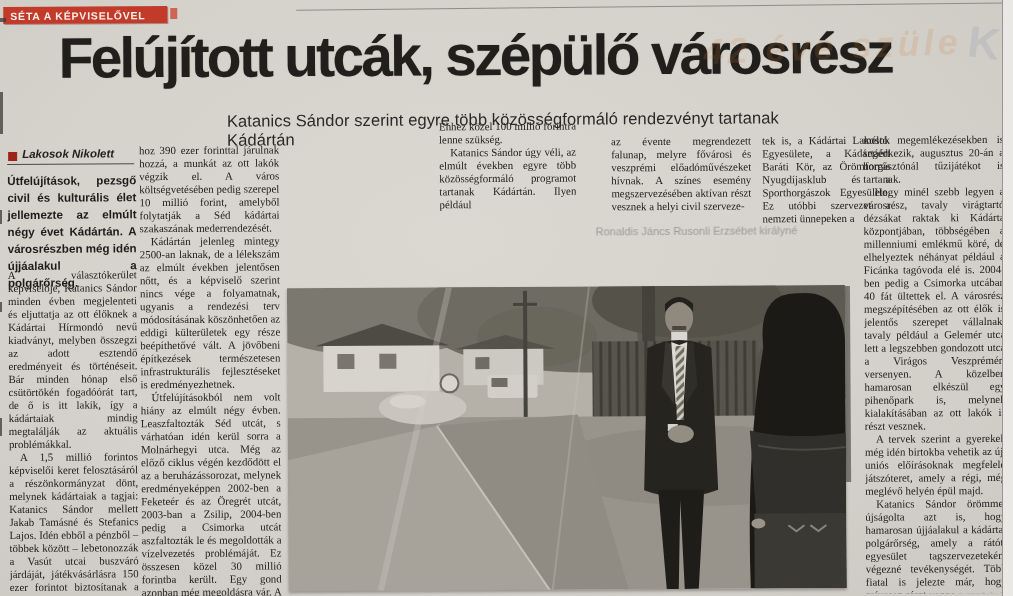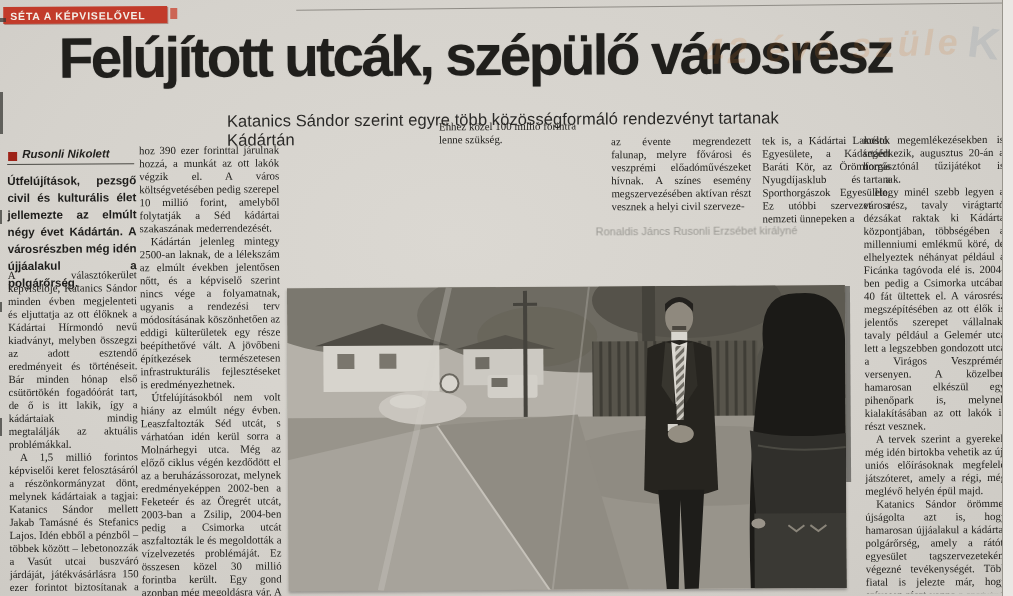--- a/index.html
+++ b/index.html
@@ -72,39 +72,40 @@
     </div>
     <div class="tag-frag"></div>
 
     <h1 class="headline" style="margin:0;">Felújított utcák, szépülő városrész</h1>
 
     <div class="bleed-head">42 éve szüle</div>
 
     <div class="subtitle">Katanics Sándor szerint egyre több közösségformáló rendezvényt tartanak Kádártán</div>
 
     <div class="byline-sq"></div>
-    <div class="byline">Rusonli Nikolett</div>
+    <div class="byline">Lakosok Nikolett</div>
     <div class="byline-rule"></div>
 
     <div class="lead">Útfelújítások, pezsgő civil és kulturális élet jellemezte az elmúlt négy évet Kádártán. A városrészben még idén újjáalakul a polgárőrség.</div>
 
     <div class="col c1">
       <p>A választókerület képviselője, Katanics Sándor minden évben megjelenteti és eljuttatja az ott élőknek a Kádártai Hírmondó nevű kiadványt, melyben összegzi az adott esztendő eredményeit és történéseit. Bár minden hónap első csütörtökén fogadóórát tart, de ő is itt lakik, így a kádártaiak mindig megtalálják az aktuális problémákkal.</p>
       <p>A 1,5 millió forintos képviselői keret felosztásáról a részönkormányzat dönt, melynek kádártaiak a tagjai: Katanics Sándor mellett Jakab Tamásné és Stefanics Lajos. Idén ebből a pénzből – többek között – lebetonozzák a Vasút utcai buszváró járdáját, játékvásárlásra 150 ezer forintot biztosítanak a Ficánka tagóvodának, 800 ezer forinttal támogatják a falunap és az augusztus 20-i rendezvény megszervezését. A Kámi utca 14.-18. előtt a csa-</p>
     </div>
 
     <div class="col c2">
       <p>hoz 390 ezer forinttal járulnak hozzá, a munkát az ott lakók végzik el. A város költségvetésében pedig szerepel 10 millió forint, amelyből folytatják a Séd kádártai szakaszának mederrendezését.</p>
       <p>Kádártán jelenleg mintegy 2500-an laknak, de a lélekszám az elmúlt években jelentősen nőtt, és a képviselő szerint nincs vége a folyamatnak, ugyanis a rendezési terv módosításának köszönhetően az eddigi külterületek egy része beépíthetővé vált. A jövőbeni építkezések természetesen infrastrukturális fejlesztéseket is eredményezhetnek.</p>
       <p>Útfelújításokból nem volt hiány az elmúlt négy évben. Leaszfaltozták Séd utcát, s várhatóan idén kerül sorra a Molnárhegyi utca. Még az előző ciklus végén kezdődött el az a beruházássorozat, melynek eredményeképpen 2002-ben a Feketeér és az Öregrét utcát, 2003-ban a Zsilip, 2004-ben pedig a Csimorka utcát aszfaltozták le és megoldották a vízelvezetés problémáját. Ez összesen közel 30 millió forintba került. Egy gond azonban még megoldásra vár. A Lánczi utcát csatlakoztatni kellene a közel-</p>
     </div>
 
 
     <div class="col c4">
       <p>Ehhez közel 100 millió forintra lenne szükség.</p>
+      <p>Katanics Sándor úgy véli, az elmúlt években egyre több közösségformáló programot tartanak Kádártán. Ilyen például</p>
     </div>
 
     <div class="col c5">
       <p>az évente megrendezett falunap, melyre fővárosi és veszprémi előadóművészeket hívnak. A színes esemény megszervezésében aktívan részt vesznek a helyi civil szerveze-</p>
     </div>
 
     <div class="col c6">
       <p>tek is, a Kádártai Lakosok Egyesülete, a Kádártáért Baráti Kör, az Örömforrás Nyugdíjasklub és a Sporthorgászok Egyesülete. Ez utóbbi szervezet a nemzeti ünnepeken a</p>
     </div>
 

